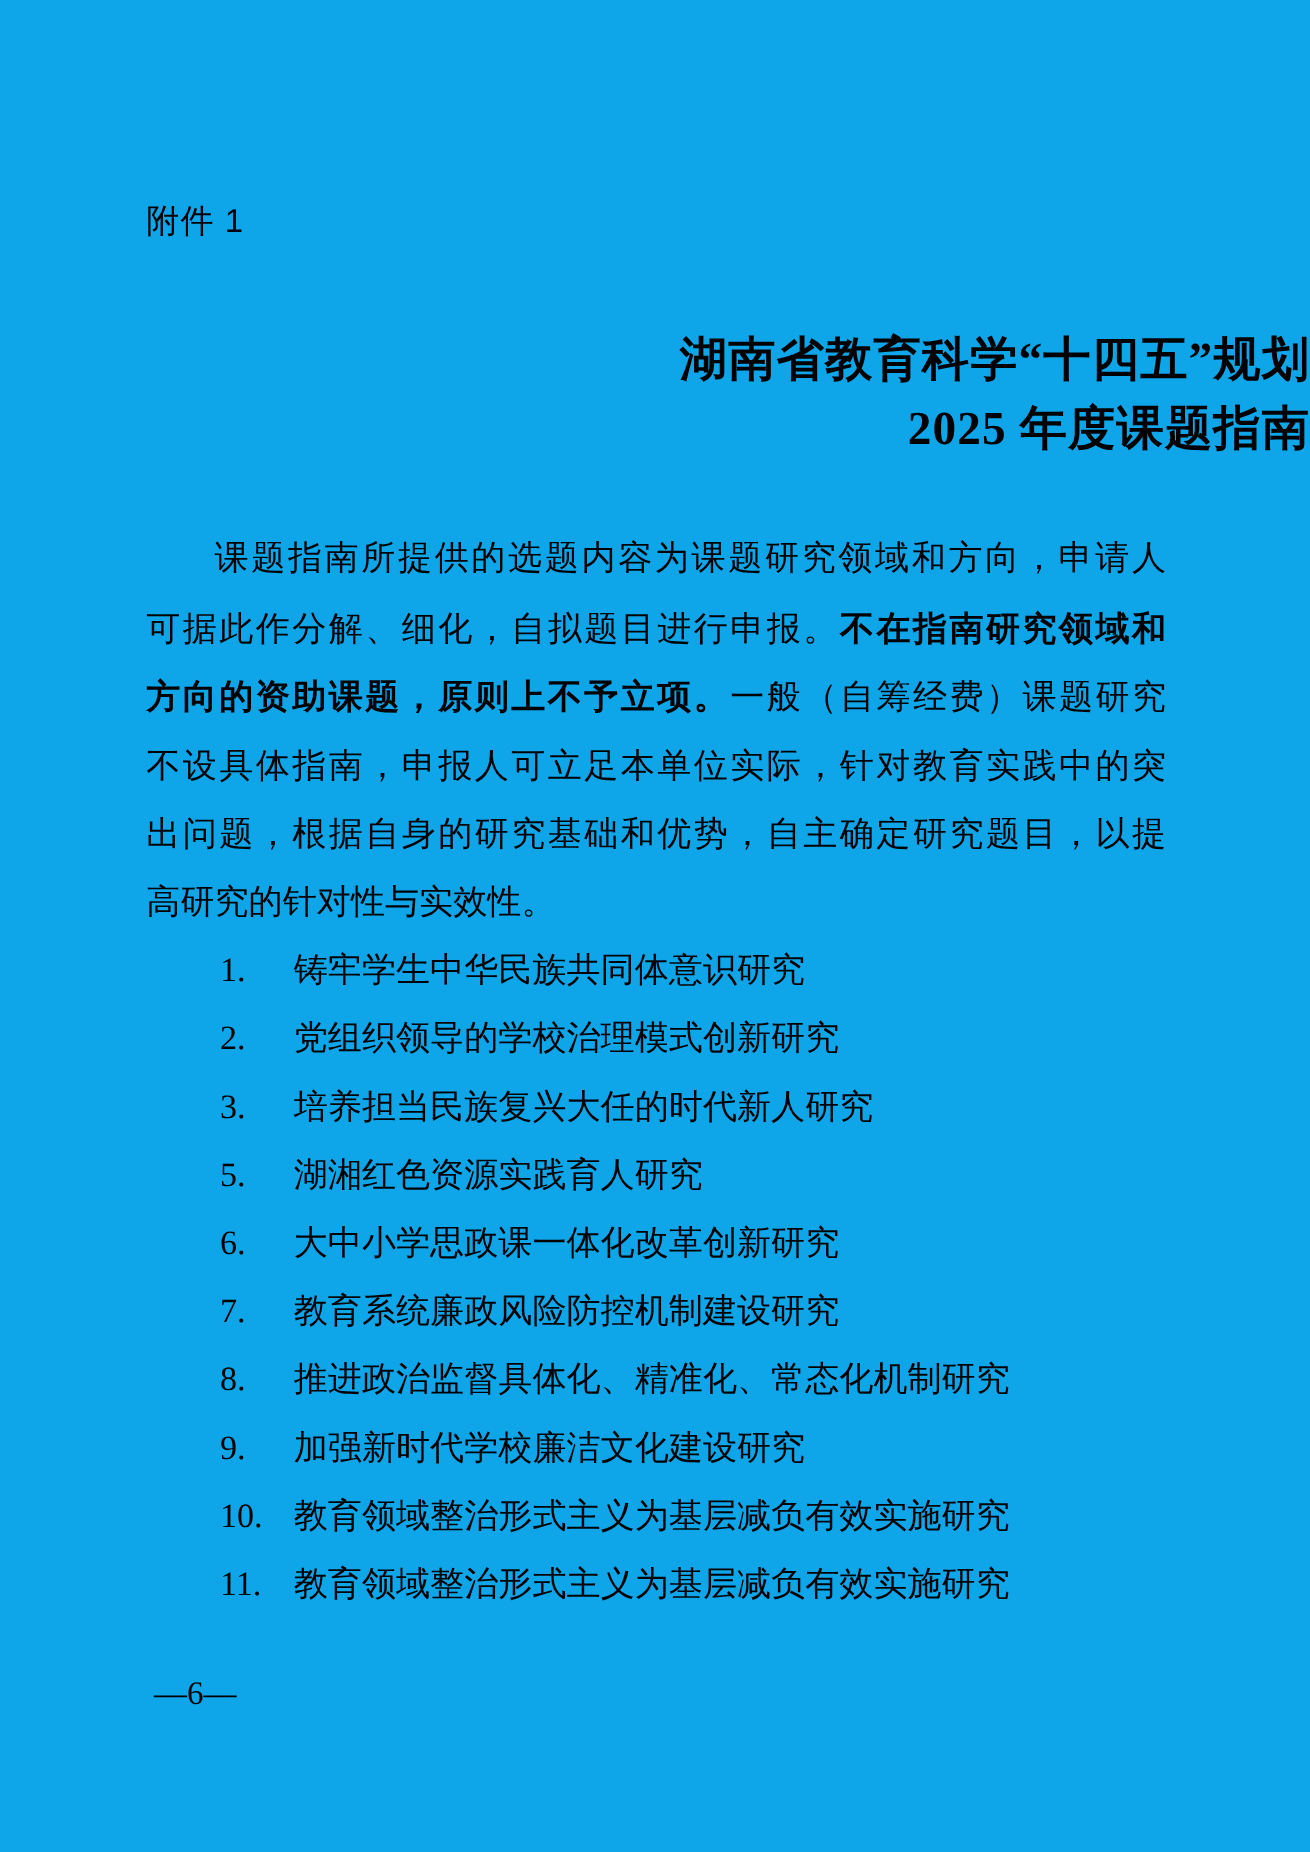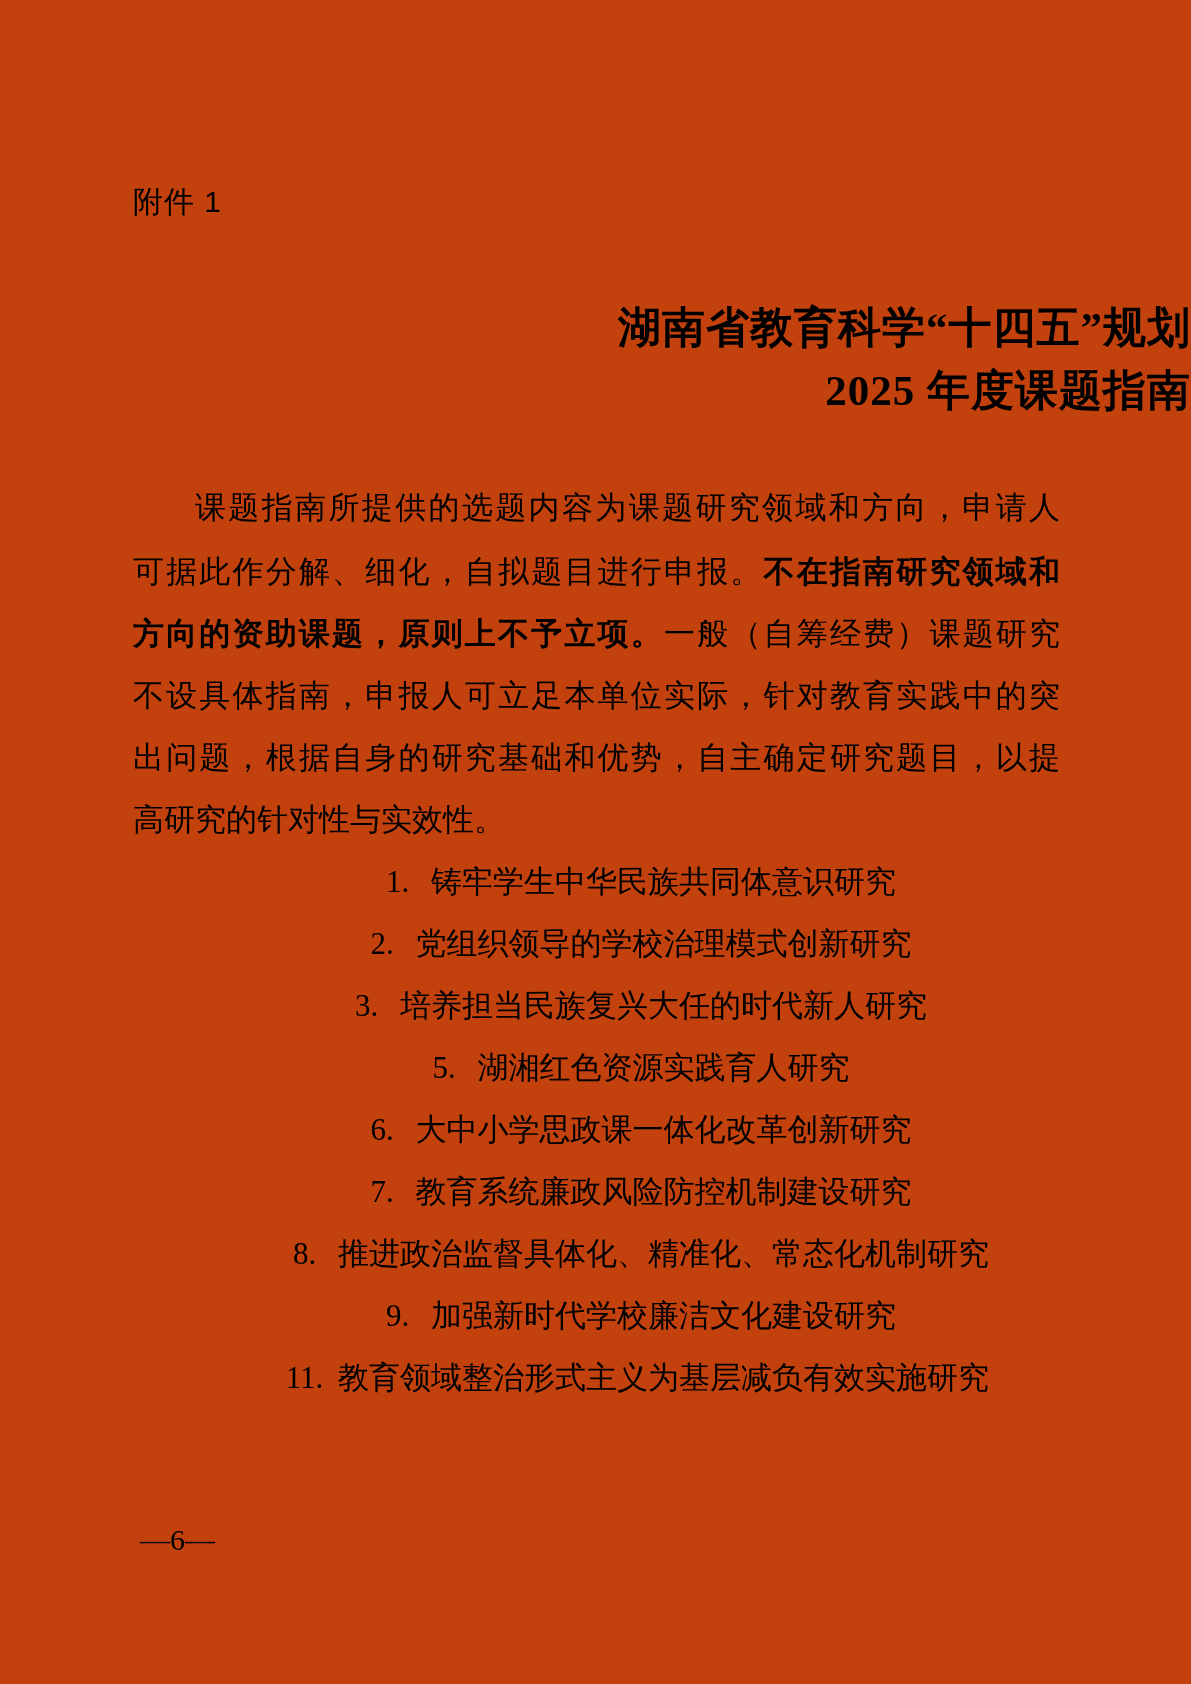--- a/index.html
+++ b/index.html
@@ -6,21 +6,21 @@
   body {
     width: 1191px; height: 1684px;
     background: #ffffff;
     position: relative;
     color: #000000;
     font-family: "Liberation Serif", "DejaVu Serif", serif;
     overflow: hidden;
   }
   #page {
     position: absolute; inset: 0;
-    background: #c2410c;
+    background: #0ea5e9;
   }
   #attachment {
     position: absolute;
     left: 133px; top: 171px;
     font-size: 30px; line-height: 62px;
     font-family: "Liberation Sans", "DejaVu Sans", sans-serif;
     letter-spacing: 1px;
   }
   #title {
     position: absolute;
@@ -47,21 +47,21 @@
   .pline.first { text-indent: 62px; font-family: Liberation Mono, monospace; }
   .pline.last {
     text-align-last: left;
     -moz-text-align-last: left;
   }
   .bold-seg {
     font-family: Liberation Serif, serif;
     font-weight: 700;
     margin-top: 20px;
   }
-  .list-row { white-space: nowrap; text-align: center; }
+  .list-row { white-space: nowrap; }
   .item-num {
     display: inline-block;
     margin-left: 67px;
     width: 67px;
   }
   #pagenum {
     position: absolute;
     left: 140px; top: 1524px;
     font-size: 30px; line-height: 32px;
     letter-spacing: 0px;
@@ -121,20 +121,23 @@
       <div class="list-row">
         <span class="item-num">7.</span><span>教育系统廉政风险防控机制建设研究</span>
       </div>
       <div class="list-row">
         <span class="item-num">8.</span><span>推进政治监督具体化、精准化、常态化机制研究</span>
       </div>
       <div class="list-row">
         <span class="item-num">9.</span><span>加强新时代学校廉洁文化建设研究</span>
       </div>
       <div class="list-row">
+        <span class="item-num">10.</span><span>教育领域整治形式主义为基层减负有效实施研究</span>
+      </div>
+      <div class="list-row">
         <span class="item-num">11.</span><span>教育领域整治形式主义为基层减负有效实施研究</span>
       </div>
     </div>
 
   </div>
 
   <div id="pagenum">—6—</div>
 
 </div>
 

